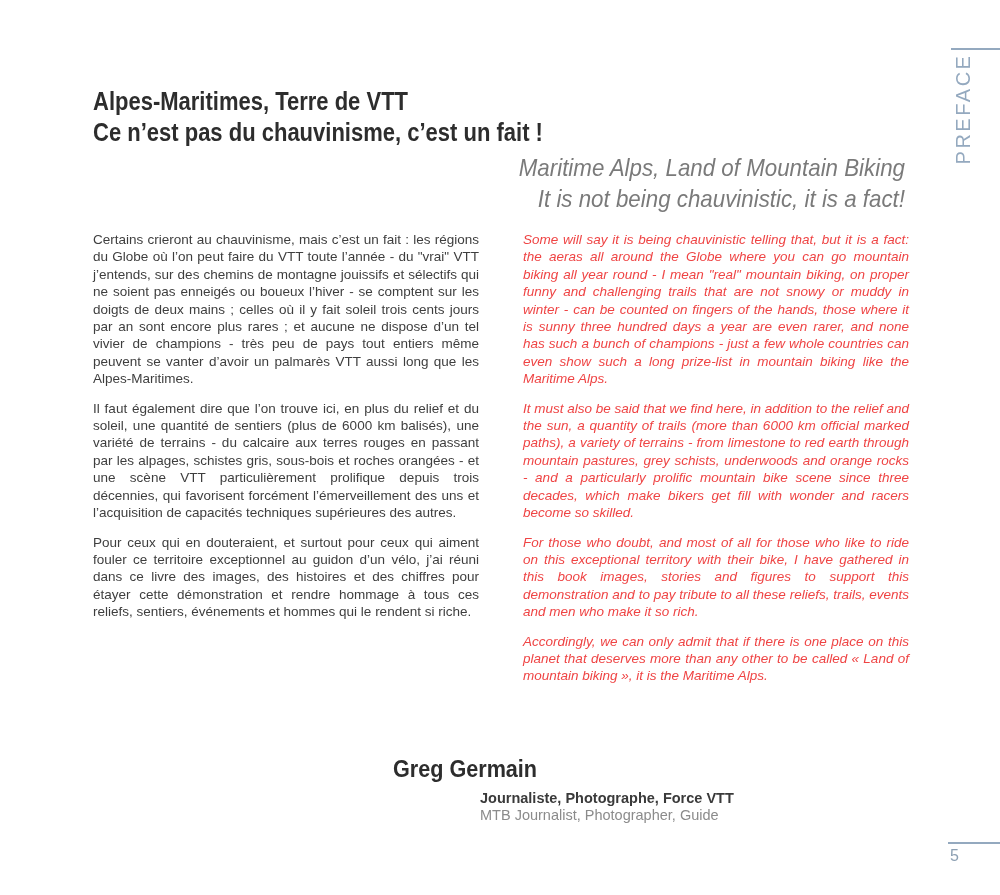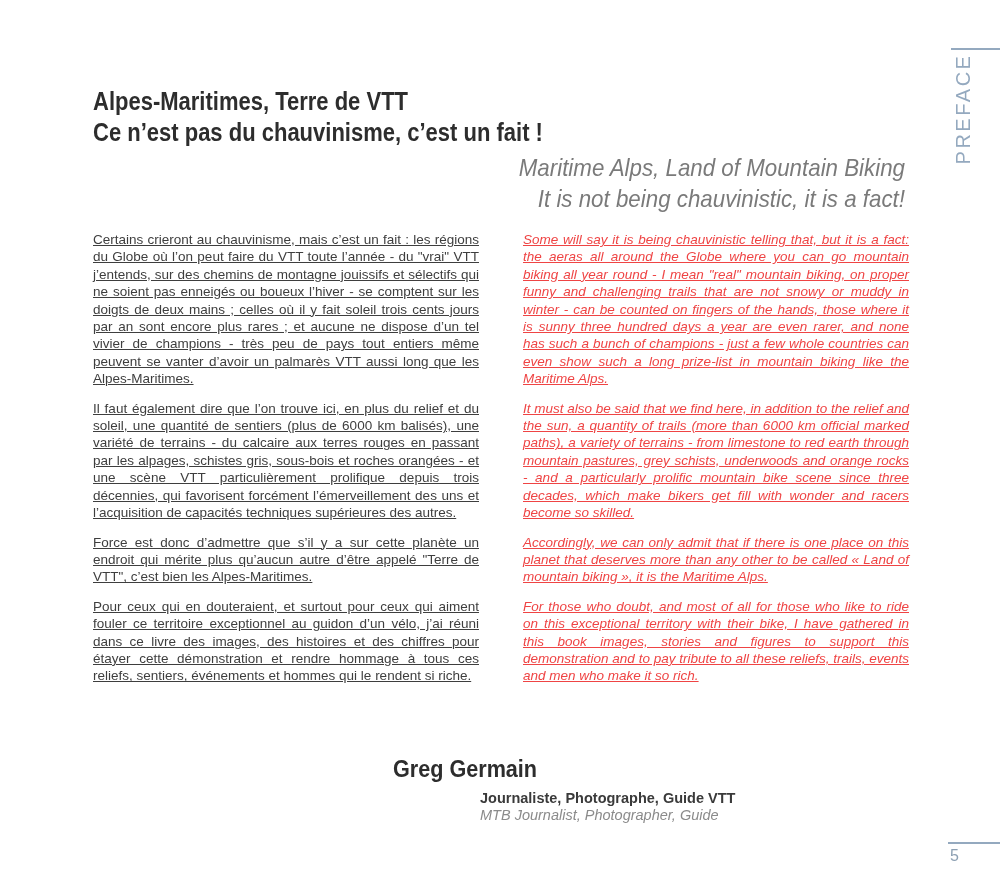--- a/index.html
+++ b/index.html
@@ -59,21 +59,21 @@
     white-space: nowrap;
   }
   
   .columns {
     position: absolute;
     left: 93px; top: 231px;
     width: 816px;
     display: flex;
     gap: 44px;
   }
-  .col { width: 386px; text-align: justify; text-decoration: underline; }
+  .col { width: 386px; text-align: justify; }
   .col p {
     margin: 0 0 12px 0;
     font-size: 13.5px;
     line-height: 17.4px;
   }
   .col-fr { color: #3e3e3e; }
   .col-en { color: #ef4444; font-style: italic; }
   
   .sig-name {
     position: absolute;
@@ -88,21 +88,21 @@
   .sig-roles {
     position: absolute;
     left: 480px; top: 790px;
     width: 231px;
     text-align: right;
     font-size: 14.5px;
     line-height: 16.5px;
     white-space: nowrap;
   }
   .role-fr { color: #3a3a3a; font-weight: bold; }
-  .role-en { color: #8b8b8b; font-style: italic; }
+  .role-en { color: #8b8b8b; }
   
   .tab-line-bottom {
     position: absolute;
     left: 948px; top: 842px;
     width: 52px; height: 2px;
     background: var(--accent, #94a9bf);
   }
   .page-number {
     position: absolute;
     left: 950px; top: 847px;
@@ -126,35 +126,34 @@
 
   <div class="title-en">
     <div>Maritime Alps, Land of Mountain Biking</div>
     <div>It is not being chauvinistic, it is a fact!</div>
   </div>
 
   <div class="columns">
     <div class="col col-fr">
       <p>Certains crieront au chauvinisme, mais c’est un fait : les régions du Globe où l’on peut faire du VTT toute l’année - du "vrai" VTT j’entends, sur des chemins de montagne jouissifs et sélectifs qui ne soient pas enneigés ou boueux l’hiver - se comptent sur les doigts de deux mains ; celles où il y fait soleil trois cents jours par an sont encore plus rares ; et aucune ne dispose d’un tel vivier de champions - très peu de pays tout entiers même peuvent se vanter d’avoir un palmarès VTT aussi long que les Alpes-Maritimes.</p>
       <p>Il faut également dire que l’on trouve ici, en plus du relief et du soleil, une quantité de sentiers (plus de 6000 km balisés), une variété de terrains - du calcaire aux terres rouges en passant par les alpages, schistes gris, sous-bois et roches orangées - et une scène VTT particulièrement prolifique depuis trois décennies, qui favorisent forcément l’émerveillement des uns et l’acquisition de capacités techniques supérieures des autres.</p>
-      <p>Force est donc d’admettre que s’il y a sur cette planète un endroit qui mérite plus qu’aucun autre d’être appelé "Terre de VTT", c’est bien les Alpes-Maritimes.</p>
       <p>Pour ceux qui en douteraient, et surtout pour ceux qui aiment fouler ce territoire exceptionnel au guidon d’un vélo, j’ai réuni dans ce livre des images, des histoires et des chiffres pour étayer cette démonstration et rendre hommage à tous ces reliefs, sentiers, événements et hommes qui le rendent si riche.</p>
     </div>
     <div class="col col-en">
       <p>Some will say it is being chauvinistic telling that, but it is a fact: the aeras all around the Globe where you can go mountain biking all year round - I mean "real" mountain biking, on proper funny and challenging trails that are not snowy or muddy in winter - can be counted on fingers of the hands, those where it is sunny three hundred days a year are even rarer, and none has such a bunch of champions - just a few whole countries can even show such a long prize-list in mountain biking like the Maritime Alps.</p>
       <p>It must also be said that we find here, in addition to the relief and the sun, a quantity of trails (more than 6000 km official marked paths), a variety of terrains - from limestone to red earth through mountain pastures, grey schists, underwoods and orange rocks - and a particularly prolific mountain bike scene since three decades, which make bikers get fill with wonder and racers become so skilled.</p>
+      <p>For those who doubt, and most of all for those who like to ride on this exceptional territory with their bike, I have gathered in this book images, stories and figures to support this demonstration and to pay tribute to all these reliefs, trails, events and men who make it so rich.</p>
       <p>Accordingly, we can only admit that if there is one place on this planet that deserves more than any other to be called « Land of mountain biking », it is the Maritime Alps.</p>
-      <p>For those who doubt, and most of all for those who like to ride on this exceptional territory with their bike, I have gathered in this book images, stories and figures to support this demonstration and to pay tribute to all these reliefs, trails, events and men who make it so rich.</p>
     </div>
   </div>
 
   <div class="sig-name">Greg Germain</div>
 
   <div class="sig-roles">
-    <div class="role-fr">Journaliste, Photographe, Guide VTT</div>
+    <div class="role-fr">Journaliste, Photographe, Force VTT</div>
     <div class="role-en">MTB Journalist, Photographer, Guide</div>
   </div>
 
   <div class="tab-line-bottom"></div>
 
   <div class="page-number">5</div>
 
 </div>
 
 </body></html>

